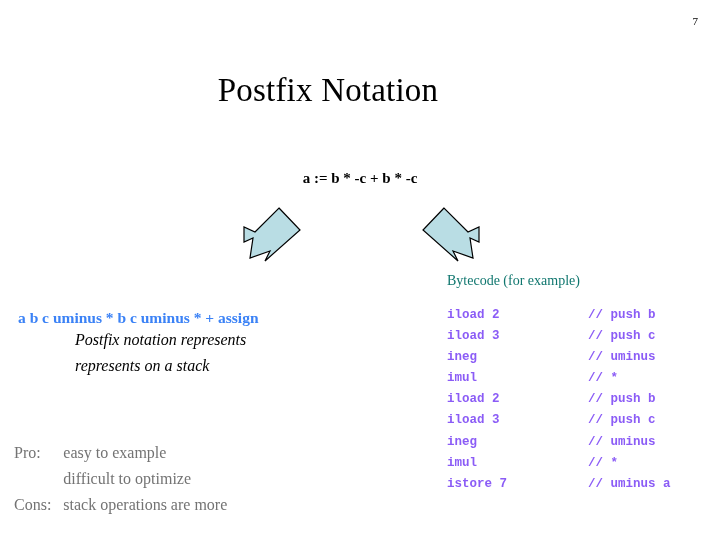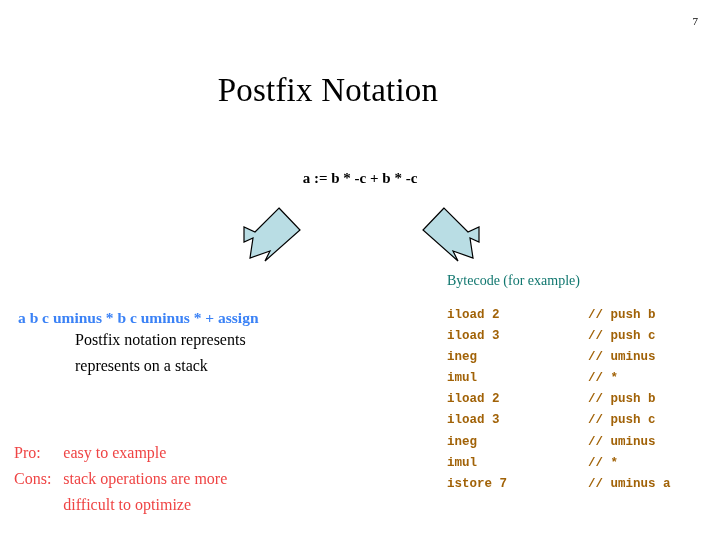--- a/index.html
+++ b/index.html
@@ -90,50 +90,51 @@
   
   #explanation {
     position: absolute;
     top: 327px;
     left: 75px;
     width: 300px;
     font-size: 16px;
     line-height: 26px;
     font-weight: normal;
     color: #000000;
+    font-style: italic;
   }
   #explanation .line { display: block; white-space: nowrap; }
 
   
   #proscons {
     position: absolute;
     top: 440px;
     left: 14px;
     font-size: 16px;
     line-height: 26px;
-    color: #ef4444;
+    color: #737373;
     border-collapse: collapse;
   }
   #proscons td {
     padding: 0 0 0 0;
     vertical-align: top;
     white-space: nowrap;
   }
   #proscons td.label { padding-right: 12px; }
 
   
   #bytecode-listing {
     position: absolute;
     top: 305px;
     left: 447px;
     font-family: "Liberation Mono", "DejaVu Sans Mono", monospace;
     font-size: 12.5px;
     line-height: 21.1px;
     font-weight: bold;
-    color: #a16207;
+    color: #8b5cf6;
   }
   #bytecode-listing .bc-row { display: block; white-space: pre; }
   #bytecode-listing .op { display: inline-block; width: 141px; }
   #bytecode-listing .cm { display: inline-block; }
 </style>
 </head>
 <body>
 
 <div id="slide">
 
@@ -158,26 +159,26 @@
     <span class="line">represents on a stack</span>
   </div>
 
   <table id="proscons">
     <tbody>
       <tr>
         <td class="label">Pro:</td>
         <td class="value">easy to example</td>
       </tr>
       <tr>
+        <td class="label"></td>
+        <td class="value">difficult to optimize</td>
+      </tr>
+      <tr>
         <td class="label">Cons:</td>
         <td class="value">stack operations are more</td>
-      </tr>
-      <tr>
-        <td class="label"></td>
-        <td class="value">difficult to optimize</td>
       </tr>
     </tbody>
   </table>
 
   <div id="bytecode-heading">Bytecode (for example)</div>
 
   <div id="bytecode-listing">
     <span class="bc-row"><span class="op">iload 2</span><span class="cm">// push b</span></span>
     <span class="bc-row"><span class="op">iload 3</span><span class="cm">// push c</span></span>
     <span class="bc-row"><span class="op">ineg</span><span class="cm">// uminus</span></span>

